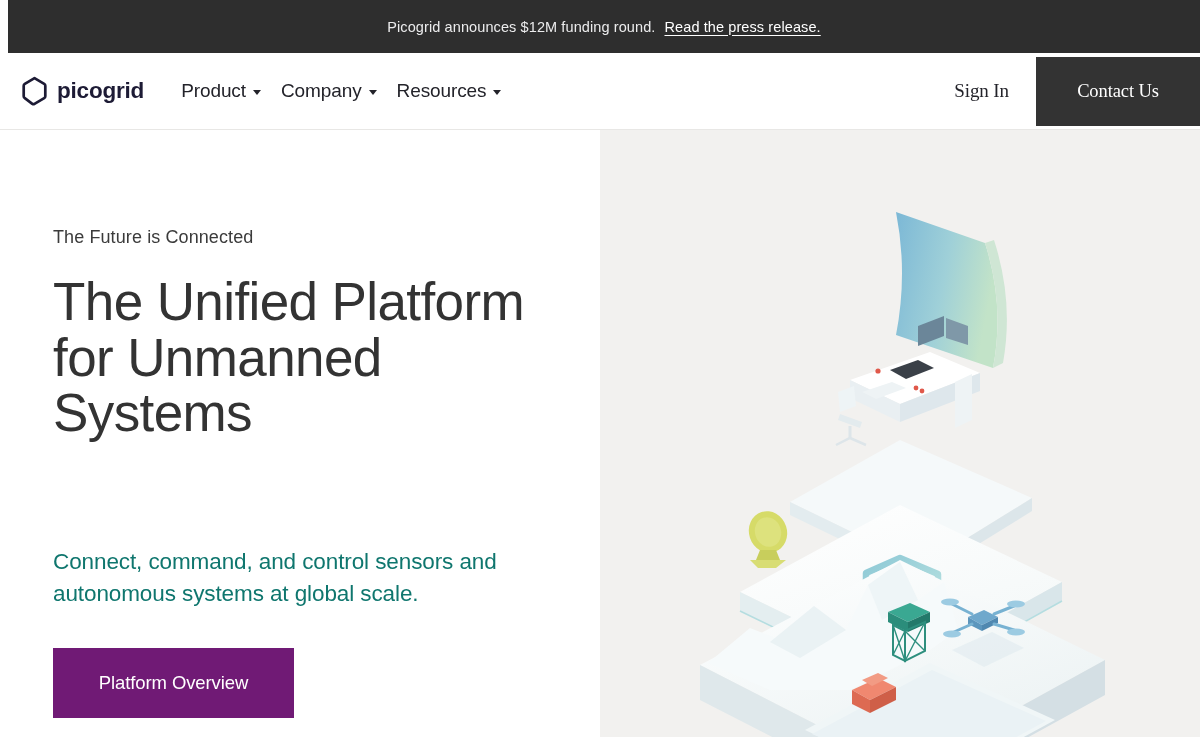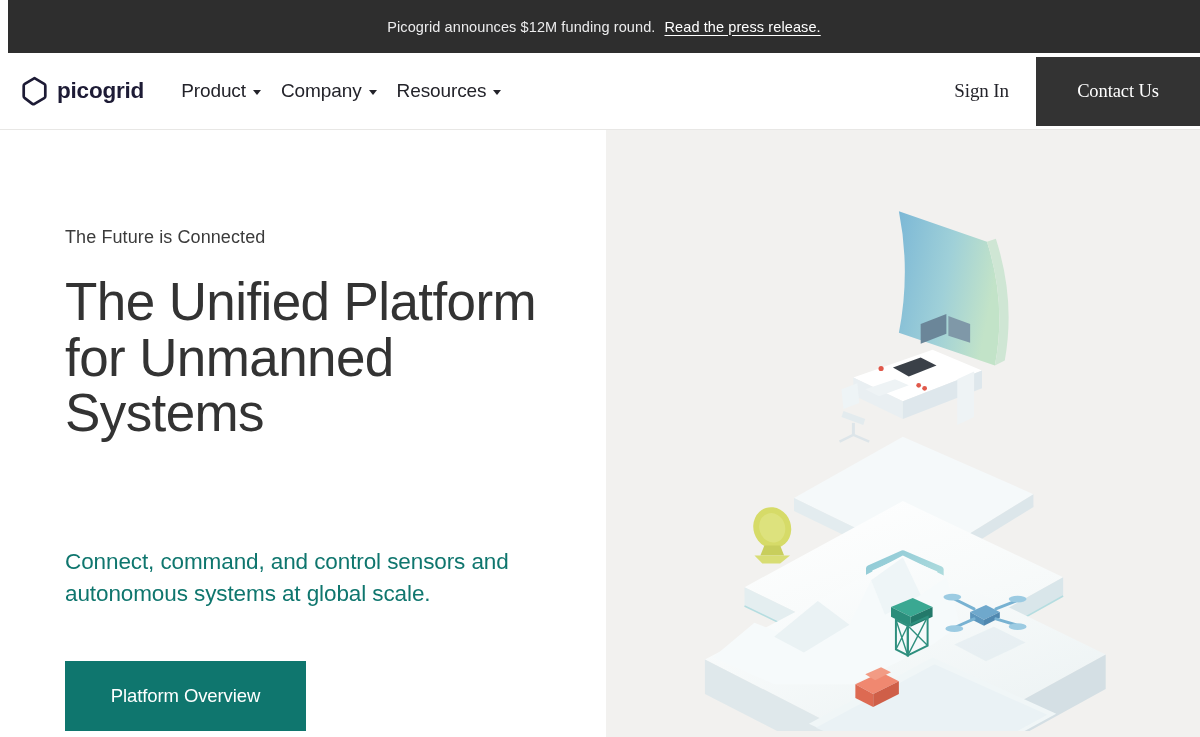--- a/index.html
+++ b/index.html
@@ -107,21 +107,20 @@
     justify-content: center;
     letter-spacing: -.1px;
   }
 
   
   .hero {
     position: relative;
     height: 607px;
     display: flex;
     background: #ffffff;
-    padding-left: 12px;
   }
   .hero-left {
     width: 600px;
     background: #ffffff;
     padding: 97px 0 0 53px;
   }
   .eyebrow {
     font-size: 18px;
     color: #3b3b3b;
     letter-spacing: .1px;
@@ -137,24 +136,24 @@
   }
   .subtitle {
     margin-top: 105px;
     font-size: 22.5px;
     line-height: 1.42;
     color: #0f766e;
     max-width: 480px;
     letter-spacing: -.1px;
   }
   .cta-btn {
-    margin-top: 51px;
+    margin-top: 38px;
     width: 241px;
     height: 70px;
-    background: #0f766e;
+    background: #701a75;
     color: #ffffff;
     font-size: 18.5px;
     border: none;
     cursor: pointer;
     font-family: inherit;
     display: flex;
     align-items: center;
     justify-content: center;
     letter-spacing: -.1px;
   }

